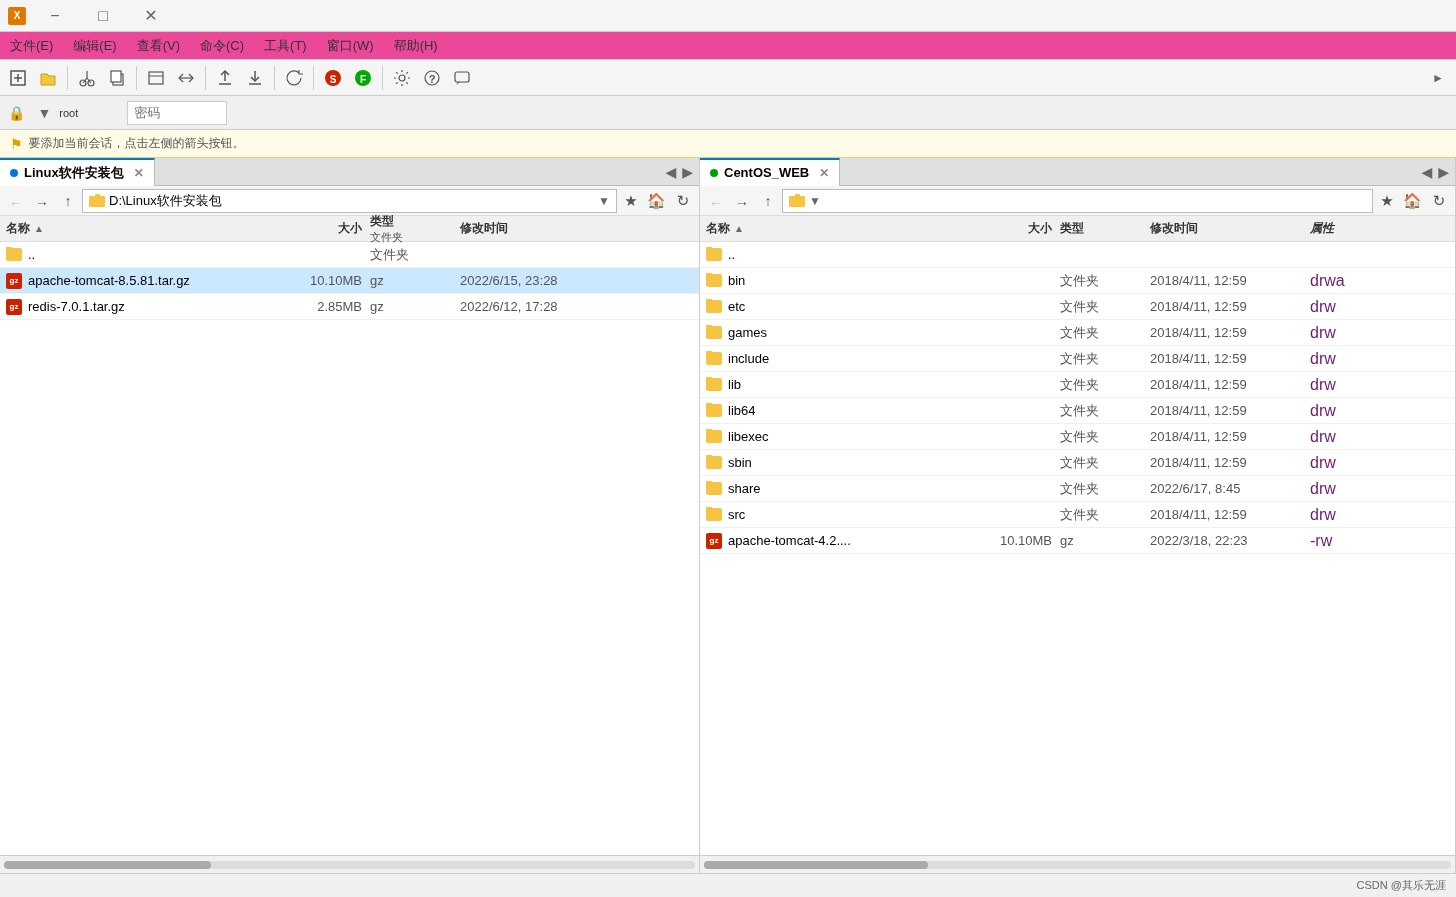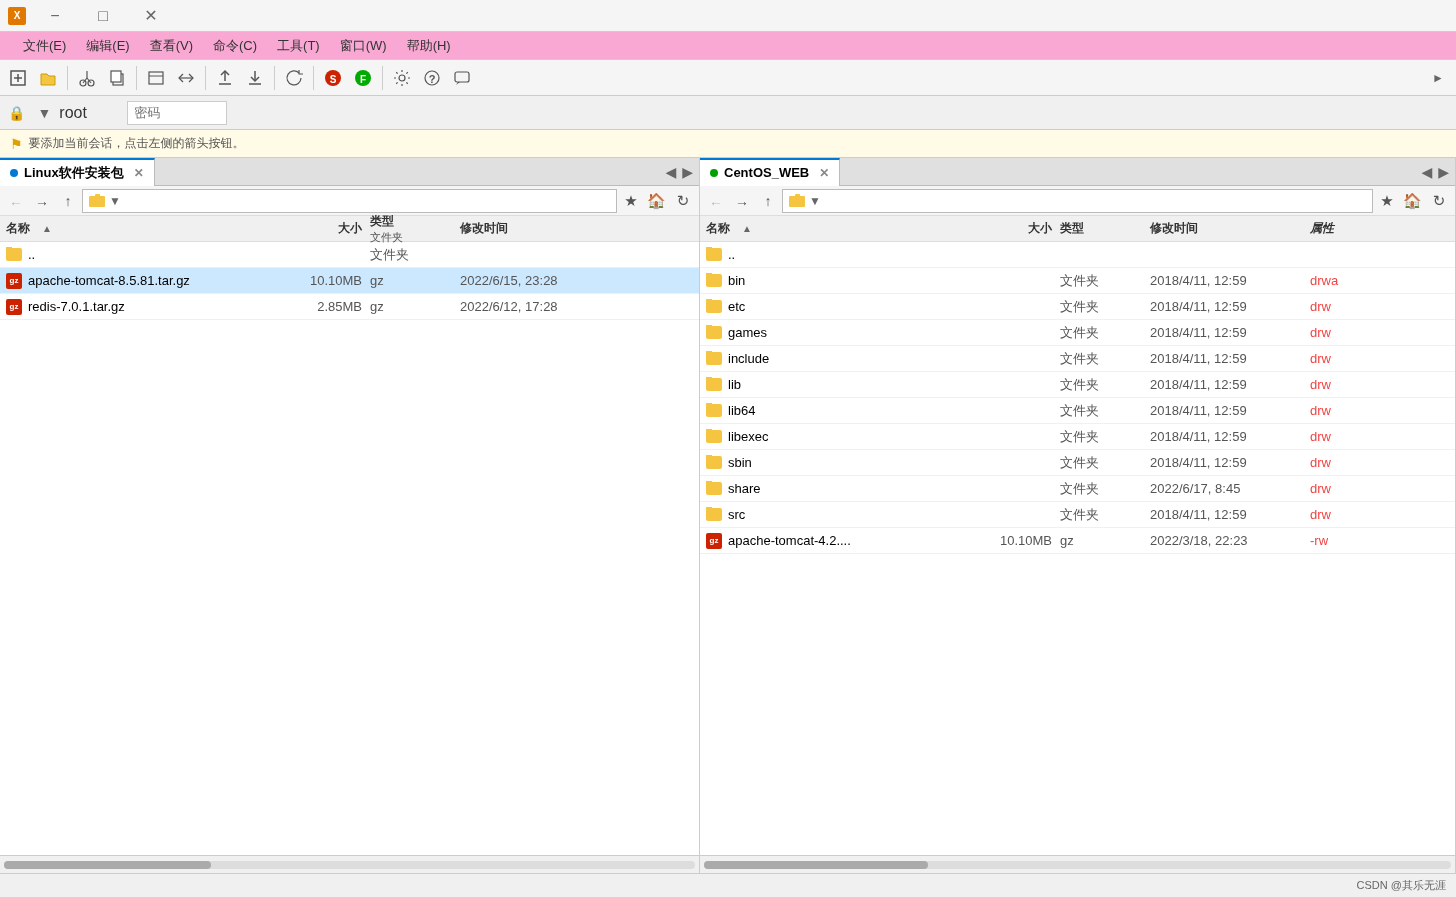--- a/index.html
+++ b/index.html
@@ -42,26 +42,26 @@
     }
     .title-btn {
       width: 46px; height: 32px;
       display: flex; align-items: center; justify-content: center;
       font-size: 16px; cursor: pointer; color: #666;
       border: none; background: transparent;
     }
 
     
     .menu-bar {
-      background: #f9a8d4;
+      background: #ec4899;
       border-bottom: 1px solid #ccc;
       display: flex;
       align-items: center;
       height: 28px;
-      padding: 0 13px;
+      padding: 0 0;
     }
     .menu-item {
       padding: 4px 10px;
       cursor: pointer;
       font-size: 13px;
       color: #333;
     }
 
     
     .toolbar {
@@ -95,21 +95,21 @@
     .addr-lock { font-size: 14px; color: #888; margin-right: 4px; }
     .addr-input {
       flex: 1;
       border: 1px solid #ccc;
       background: white;
       padding: 3px 6px;
       font-size: 13px;
       height: 24px;
     }
     .addr-arrow { font-size: 14px; color: #666; cursor: pointer; }
-    .addr-label { font-size: 16px; color: #333; width: 60px; }
+    .addr-label { font-size: 11px; color: #333; width: 60px; }
     .addr-pwd {
       border: 1px solid #ccc;
       background: white;
       padding: 3px 6px;
       font-size: 13px;
       height: 24px;
       width: 100px;
     }
 
     
@@ -215,40 +215,40 @@
       align-items: center;
       background: #f0f0f0;
       border-bottom: 1px solid #ddd;
       height: 26px;
       font-size: 12px;
       color: #333;
       font-weight: bold;
       position: sticky; top: 0;
       user-select: none;
     }
-    .file-header .col-name { width: 280px; padding-left: 6px; display: flex; align-items: center; gap: 12px; }
+    .file-header .col-name { width: 280px; padding-left: 6px; display: flex; align-items: center; gap: 4px; }
     .file-header .col-size { width: 90px; text-align: right; padding-right: 8px; }
     .file-header .col-type { width: 90px; }
     .file-header .col-mtime { width: 160px; }
     .file-header .col-attr { flex: 1; font-style: italic; }
 
     .file-row {
       display: flex;
       align-items: center;
       height: 26px;
       border-bottom: 1px solid #f0f0f0;
       cursor: pointer;
       font-size: 13px;
     }
     .file-row.selected { background: #cce8ff; }
     .file-row .col-name { width: 280px; padding-left: 6px; display: flex; align-items: center; gap: 6px; overflow: hidden; white-space: nowrap; text-overflow: ellipsis; }
     .file-row .col-size { width: 90px; text-align: right; padding-right: 8px; color: #555; }
     .file-row .col-type { width: 90px; color: #555; }
     .file-row .col-mtime { width: 160px; color: #555; }
-    .file-row .col-attr { flex: 1; color: #ef4444; font-size: 13px; }
+    .file-row .col-attr { flex: 1; color: #701a75; font-size: 16px; }
 
     
     .panel-right .file-header .col-name { width: 260px; }
     .panel-right .file-header .col-size { width: 100px; }
     .panel-right .file-row .col-name { width: 260px; }
     .panel-right .file-row .col-size { width: 100px; }
 
     
     .icon-folder {
       width: 16px; height: 13px;
@@ -472,20 +472,21 @@
     <div class="nav-bar">
       <div class="nav-btn disabled">←</div>
       <div class="nav-btn">→</div>
       <div class="nav-btn">↑</div>
       <div class="nav-path">
 
         <svg width="16" height="14" viewBox="0 0 16 14" style="flex-shrink:0;margin-right:4px">
           <rect x="6" y="0" width="5" height="3" rx="1" fill="#f5c542"></rect>
           <rect x="0" y="2" width="16" height="11" rx="1" fill="#f5c542"></rect>
         </svg>
+        <input class="nav-path-input" value="D:\Linux软件安装包" readonly="" style="">
         <span class="nav-path-arrow">▼</span>
       </div>
       <div class="nav-icon-btn">★</div>
       <div class="nav-icon-btn">🏠</div>
       <div class="nav-icon-btn">↻</div>
     </div>
 
     <div class="file-header">
       <div class="col-name">
         <span>名称</span>

